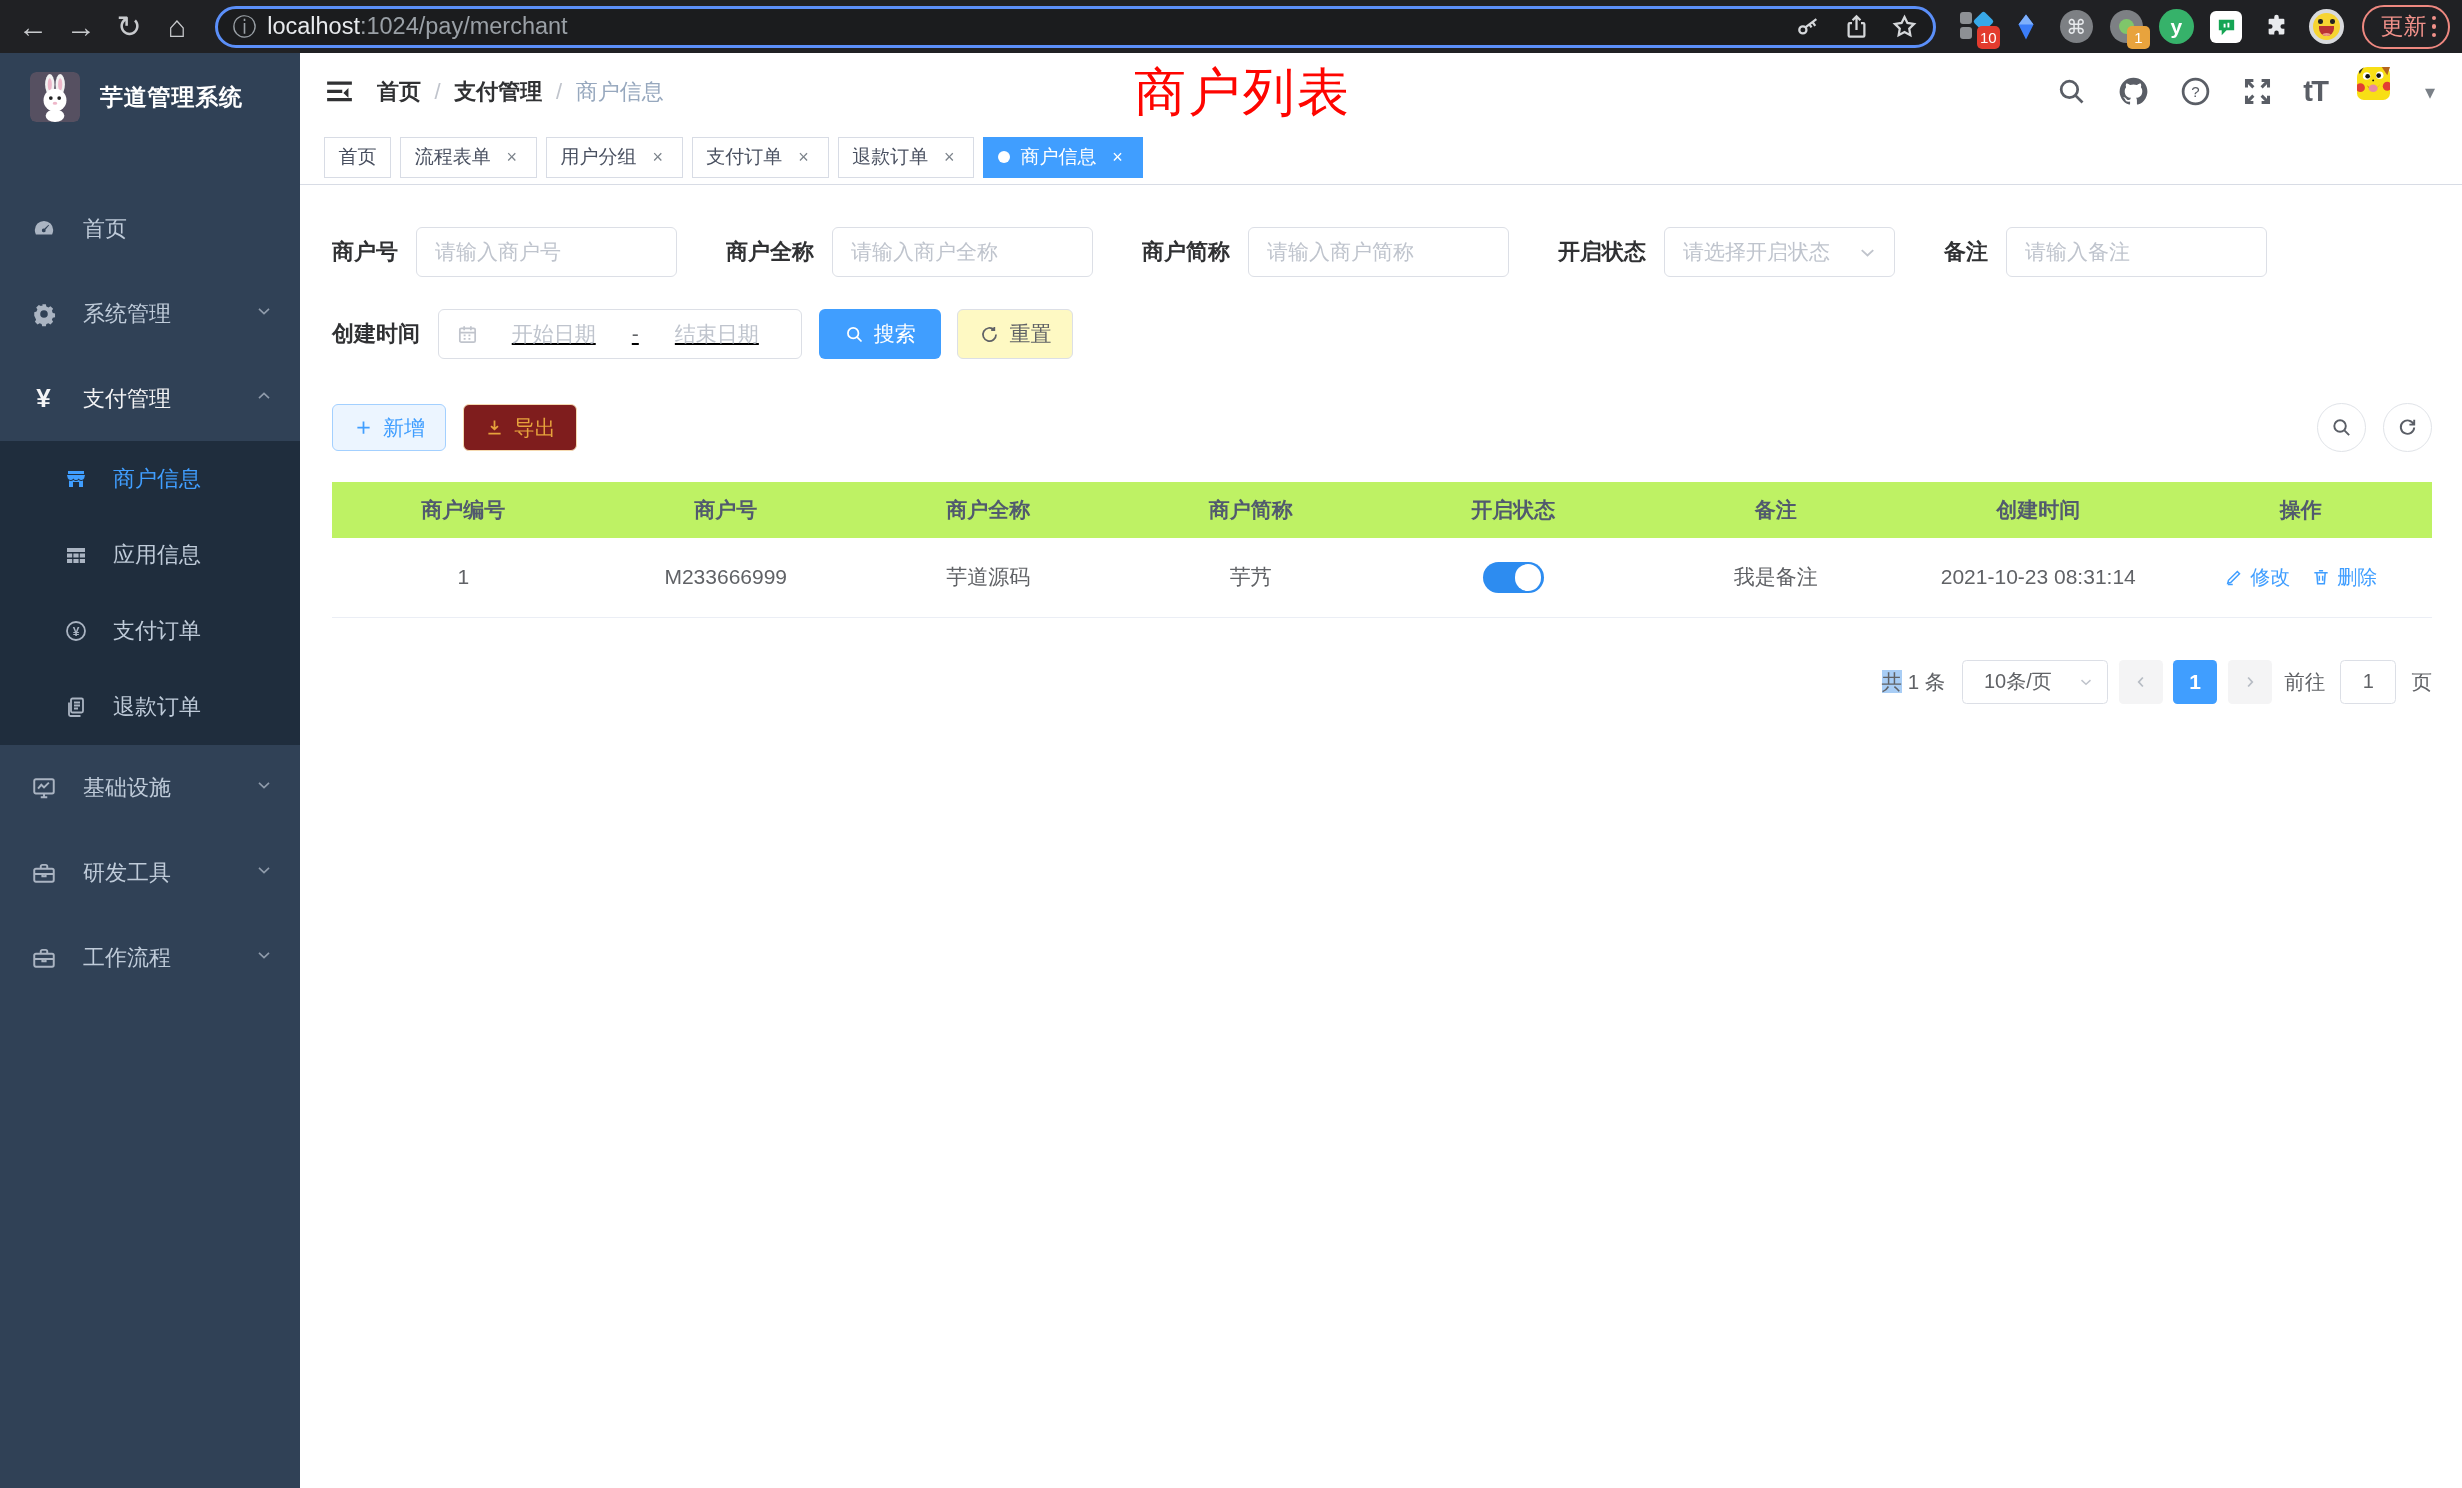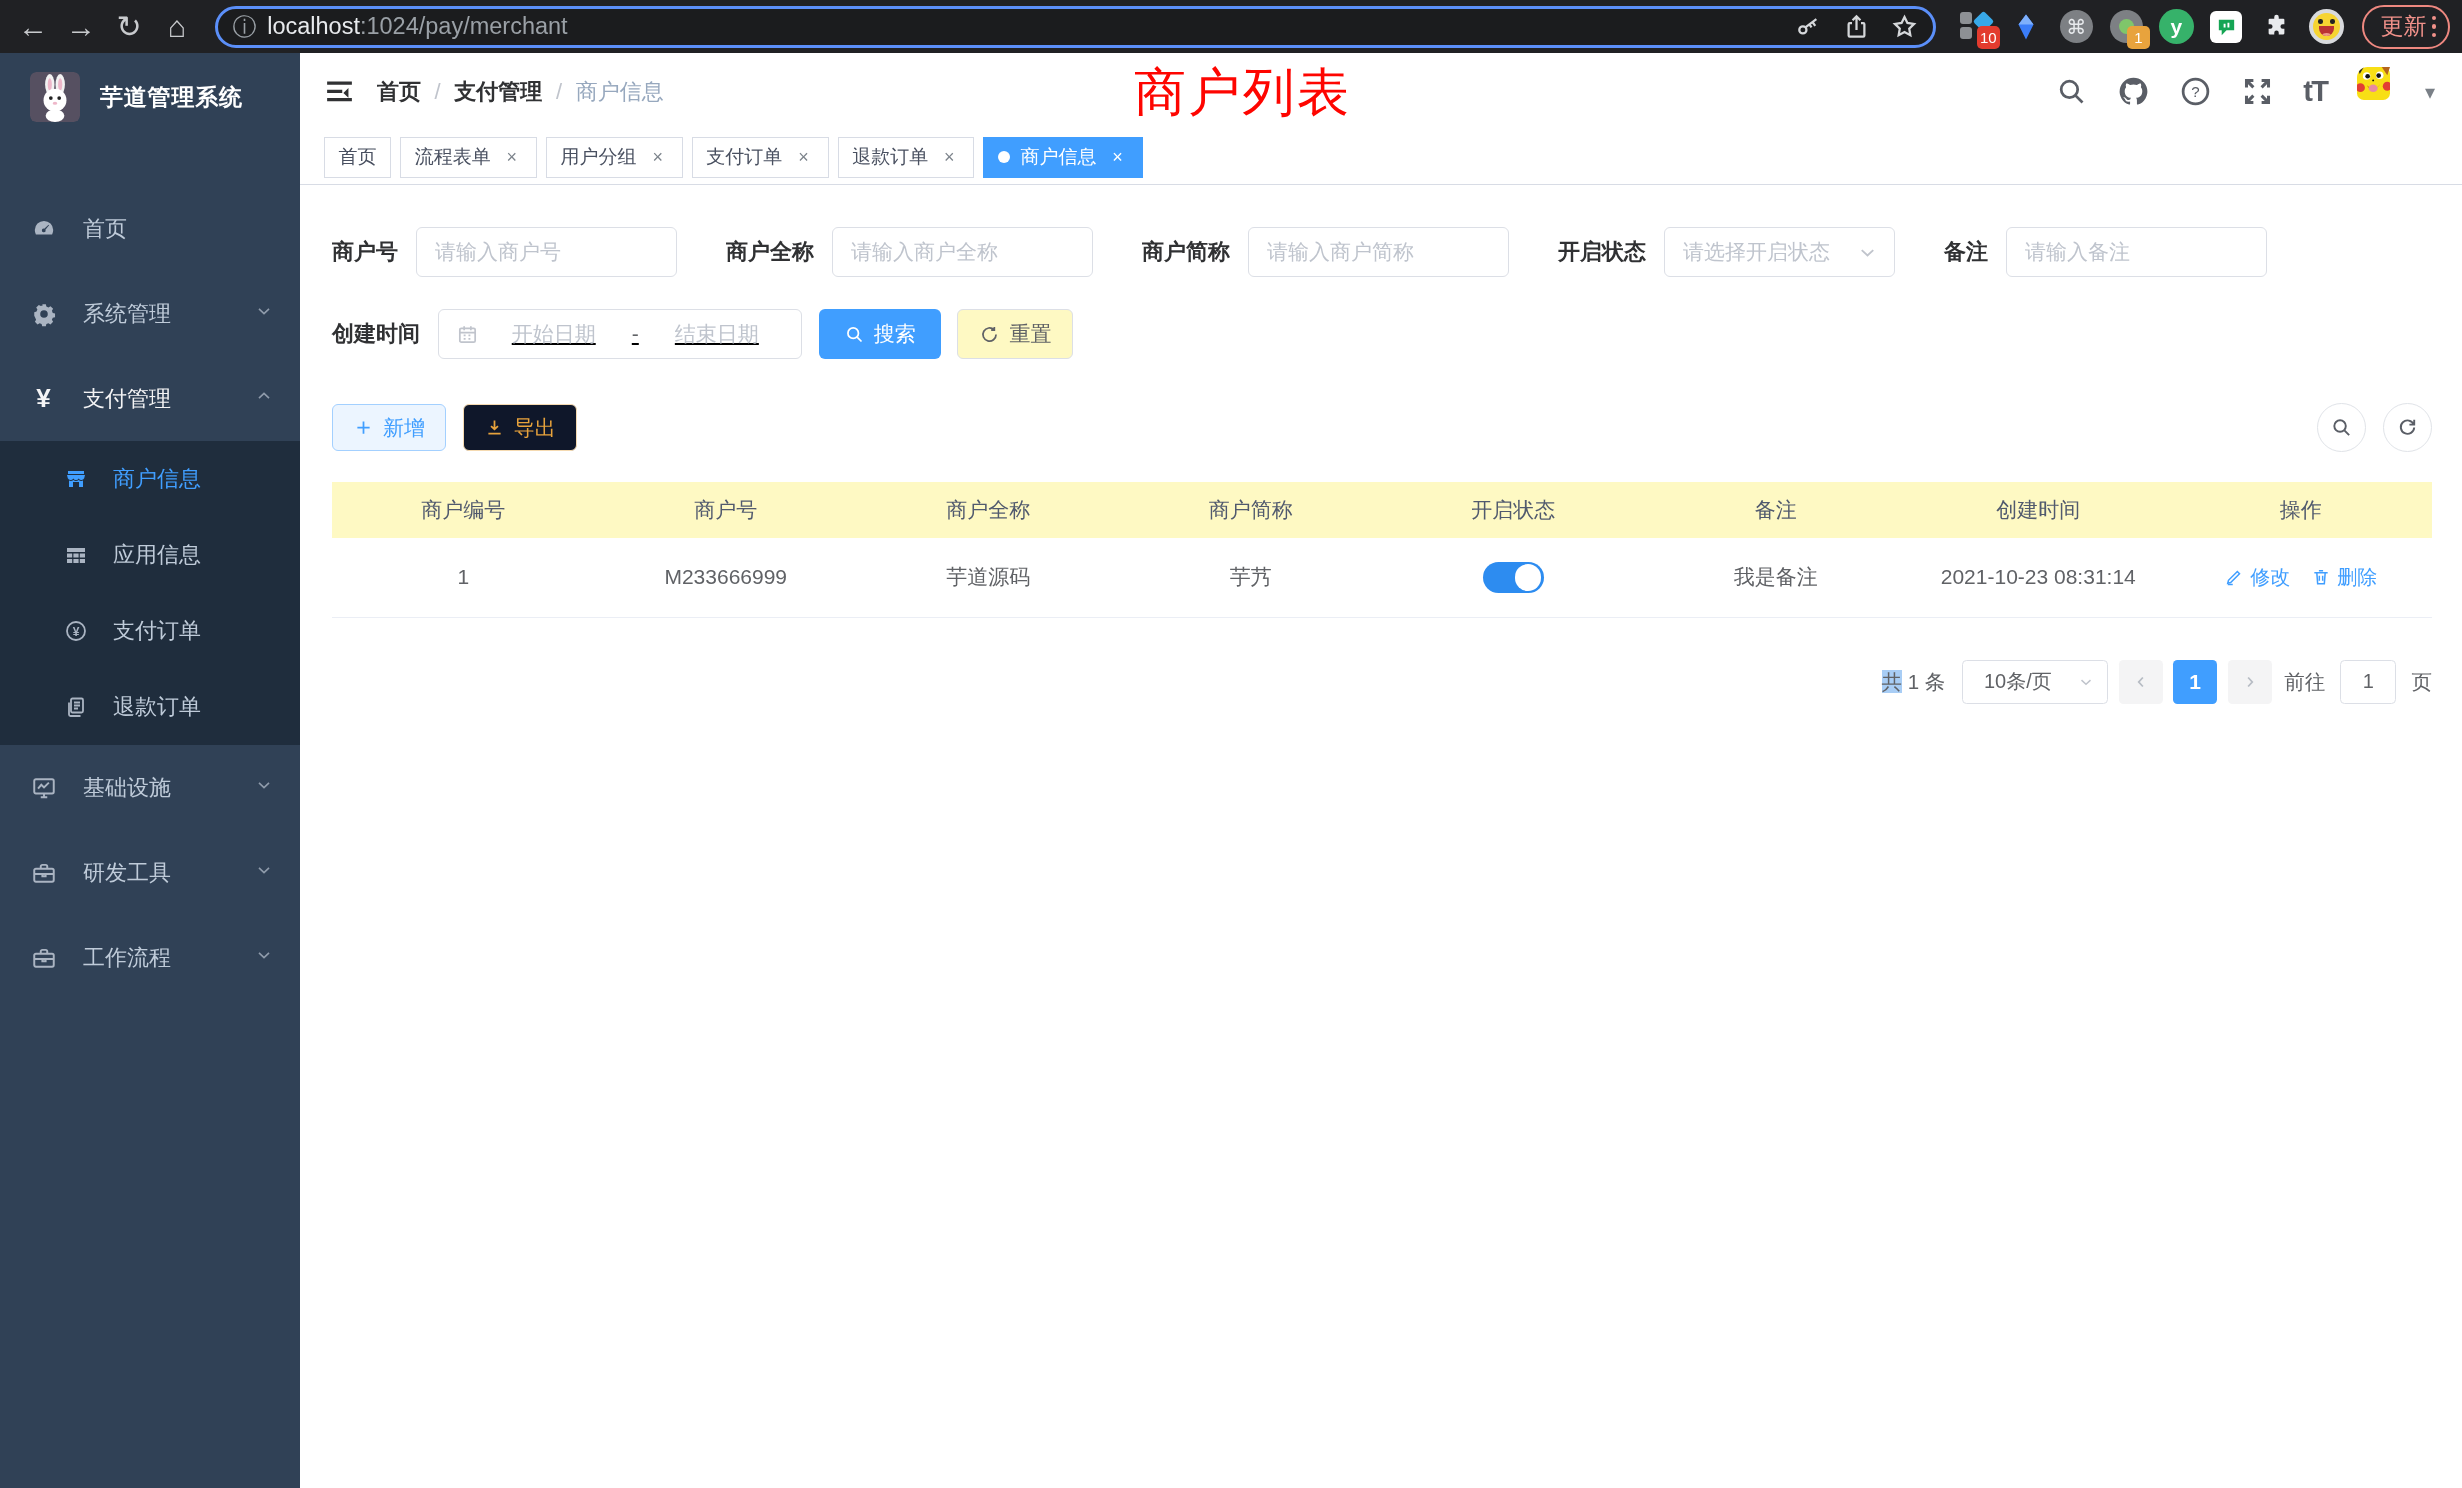--- a/index.html
+++ b/index.html
@@ -123,30 +123,30 @@
     display:flex; align-items:center; padding:0 16.7px; gap:7.6px; cursor:text;text-decoration:underline; }
   .dr-ph { color:#bfc4cd; font-size:21px; flex:1; text-align:center; }
   .dr-sep { color:#606266; font-size:21px; padding:0 3px; }
   .btn { height:50px; border-radius:6px; display:inline-flex; align-items:center;
     justify-content:center; gap:9px; font-size:21px; cursor:pointer; border:1.5px solid transparent; }
   .btn svg { width:21px; height:21px; }
   .btn-primary { background:#409eff; color:#fff; padding:0 24px; margin-left:16.7px; }
   .btn-plain { background:#fef9c3; border-color:#dcdfe6; color:#606266; padding:0 21px; margin-left:16.7px; }
   .toolbar { display:flex; align-items:center; margin-top:44px; }
   .btn-add { background:#ecf5ff; border-color:#a3d0ff; color:#409eff; padding:0 20px; height:47px; }
-  .btn-export { background:#0f172a; border-color:#f5dab1; color:#e6a23c; padding:0 20px;
+  .btn-export { background:#7f1d1d; border-color:#f5dab1; color:#e6a23c; padding:0 20px;
     height:47px; margin-left:16.7px; }
   .toolbar-right { margin-left:auto; display:flex; gap:16.7px; }
   .circle-btn { width:49px; height:49px; border-radius:50%; border:1.5px solid #e0e3e8;
     background:#fff; display:flex; align-items:center; justify-content:center; cursor:pointer; }
   .circle-btn svg { width:23px; height:23px; color:#5a5e66; }
 
   
   table.grid { width:100%; border-collapse:collapse; margin-top:30px; table-layout:fixed; }
-  .grid th { background:#fef9c3; height:56px; font-size:21px; color:#515a6e; font-weight:400;
+  .grid th { background:#bef264; height:56px; font-size:21px; color:#515a6e; font-weight:700;
     text-align:center; }
   .grid td { height:79px; font-size:21px; color:#606266; text-align:center;
     border-bottom:1.5px solid #ebeef5; }
   .switch { width:61px; height:31px; border-radius:16.7px; background:#2d8cf0; position:relative;
     display:inline-block; vertical-align:middle; cursor:pointer; }
   .switch .knob { position:absolute; right:2.3px; top:2.3px; width:26.5px; height:26.5px;
     border-radius:50%; background:#fff; }
   .row-actions { display:flex; align-items:center; justify-content:center; gap:21px; }
   .link-btn { display:inline-flex; align-items:center; gap:6px; color:#409eff; font-size:20px;
     cursor:pointer; white-space:nowrap; }

